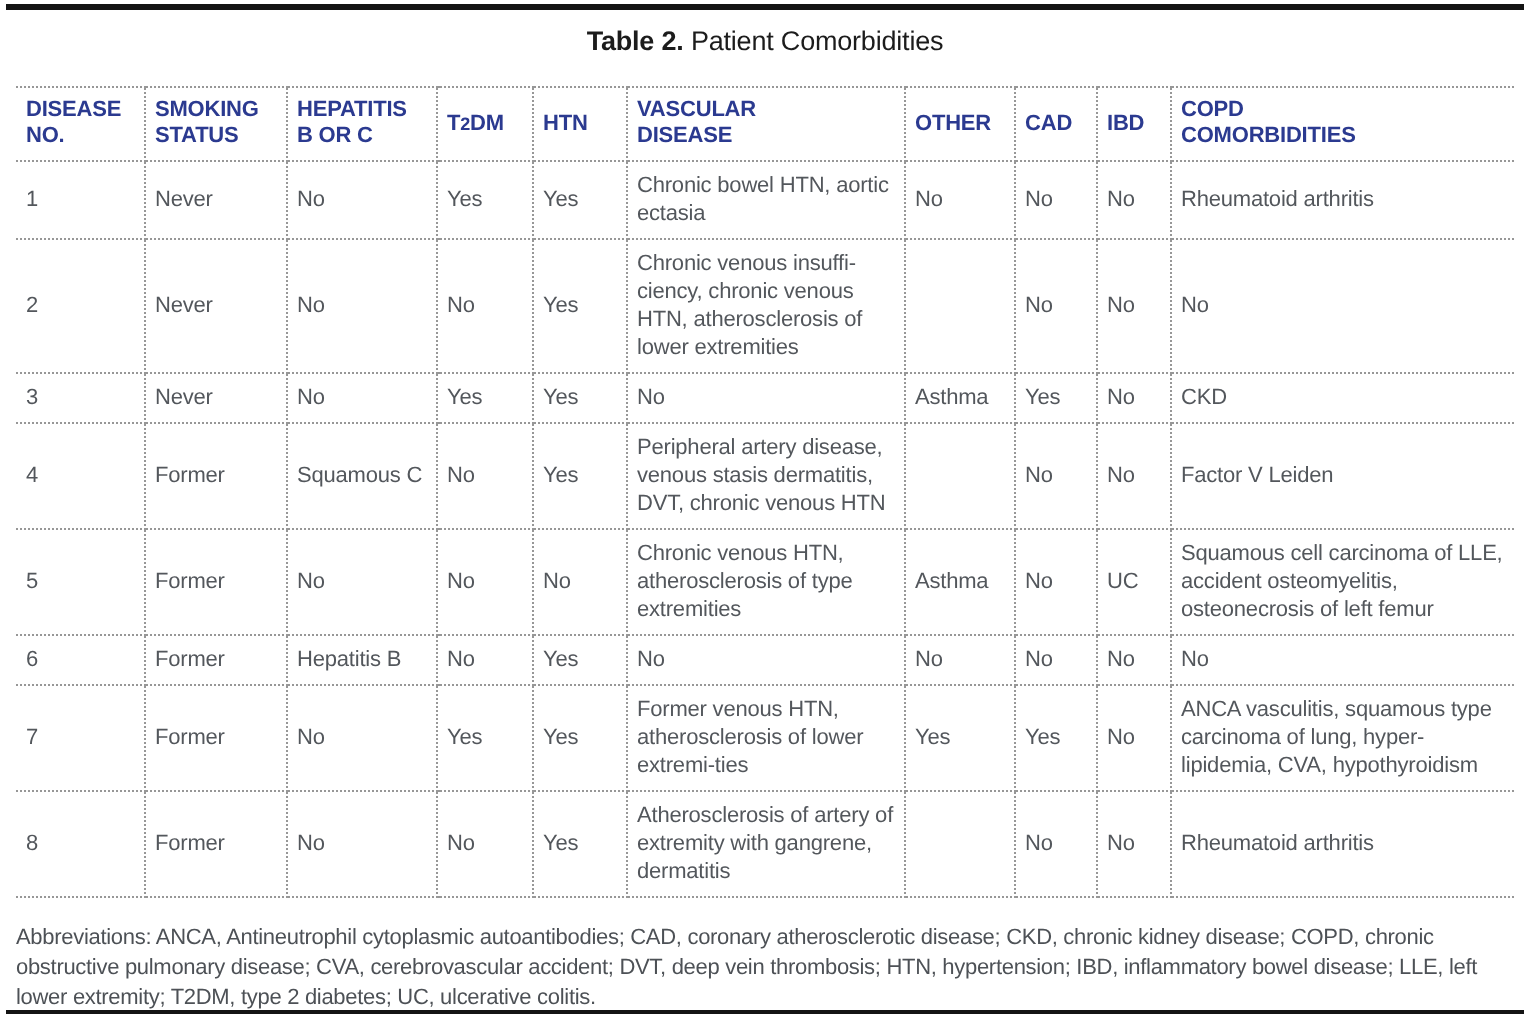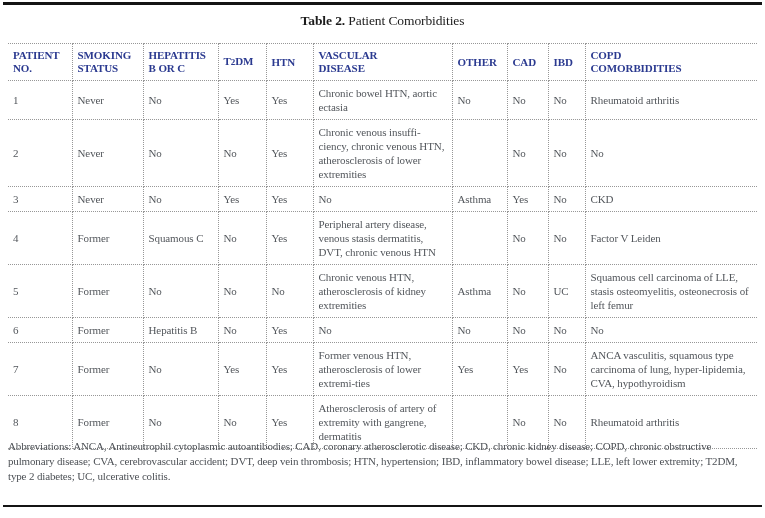--- a/index.html
+++ b/index.html
@@ -1,21 +1,21 @@
 <!DOCTYPE html>
 <html><head>
 <meta charset="utf-8">
 <style>
   * { margin:0; padding:0; box-sizing:border-box; }
   html,body { background:#ffffff; }
   .page {
     position:relative;
     width:765px; height:518px;
     background:#ffffff;
-    font-family:Liberation Serif, serif;
+    font-family:Liberation Sans, sans-serif;
     overflow:hidden;
   }
   .rule-top {
     position:absolute; top:2px; left:3px; right:3px;
     height:3px; background:#141414;
   }
   .rule-bottom {
     position:absolute; top:505px; left:3px; right:3px;
     height:2px; background:#141414;
   }
@@ -48,21 +48,21 @@
     font-weight:bold;
   }
   td {
     color:#53575c;
     font-size:11px; line-height:14px;
   }
   .head-constrain { display:inline-block; max-width:95px; }
   .head-constrain-vasc { display:inline-block; max-width:75px; }
   .sub2 { font-size:9px; }
   .footnote {
-    position:absolute; top:439px; left:8px; width:749px;
+    position:absolute; top:462px; left:8px; width:749px;
     font-size:11px; line-height:15px;
     color:#4d5156;
     letter-spacing:-0.15px;
   }
 </style>
 </head>
 <body>
 
 <div class="page">
   <div class="rule-top"></div>
@@ -79,21 +79,21 @@
       <col style="width:48px">
         <col style="width:47px">
         <col style="width:139px">
       <col style="width:55px">
         <col style="width:41px">
         <col style="width:37px">
       <col style="width:172px">
     </colgroup>
     <thead>
       <tr>
-        <th>PATIENT NO.</th>
+        <th>DISEASE NO.</th>
         <th>SMOKING STATUS</th>
         <th>HEPATITIS B OR C</th>
         <th><span>T</span><span class="sub2">2</span><span>DM</span></th>
         <th>HTN</th>
         <th><span class="head-constrain-vasc">VASCULAR DISEASE</span></th>
         <th>OTHER</th>
         <th>CAD</th>
         <th>IBD</th>
         <th><span class="head-constrain">COPD COMORBIDITIES</span></th>
       </tr>
@@ -146,25 +146,25 @@
           <td>No</td>
           <td>No</td>
           <td>Factor V Leiden</td>
         </tr>
         <tr>
           <td>5</td>
           <td>Former</td>
           <td>No</td>
           <td>No</td>
           <td>No</td>
-          <td>Chronic venous HTN, atherosclerosis of kidney extremities</td>
+          <td>Chronic venous HTN, atherosclerosis of type extremities</td>
           <td>Asthma</td>
           <td>No</td>
           <td>UC</td>
-          <td>Squamous cell carcinoma of LLE, stasis osteomyelitis, osteonecrosis of left femur</td>
+          <td>Squamous cell carcinoma of LLE, accident osteomyelitis, osteonecrosis of left femur</td>
         </tr>
         <tr>
           <td>6</td>
           <td>Former</td>
           <td>Hepatitis B</td>
           <td>No</td>
           <td>Yes</td>
           <td>No</td>
           <td>No</td>
           <td>No</td>

